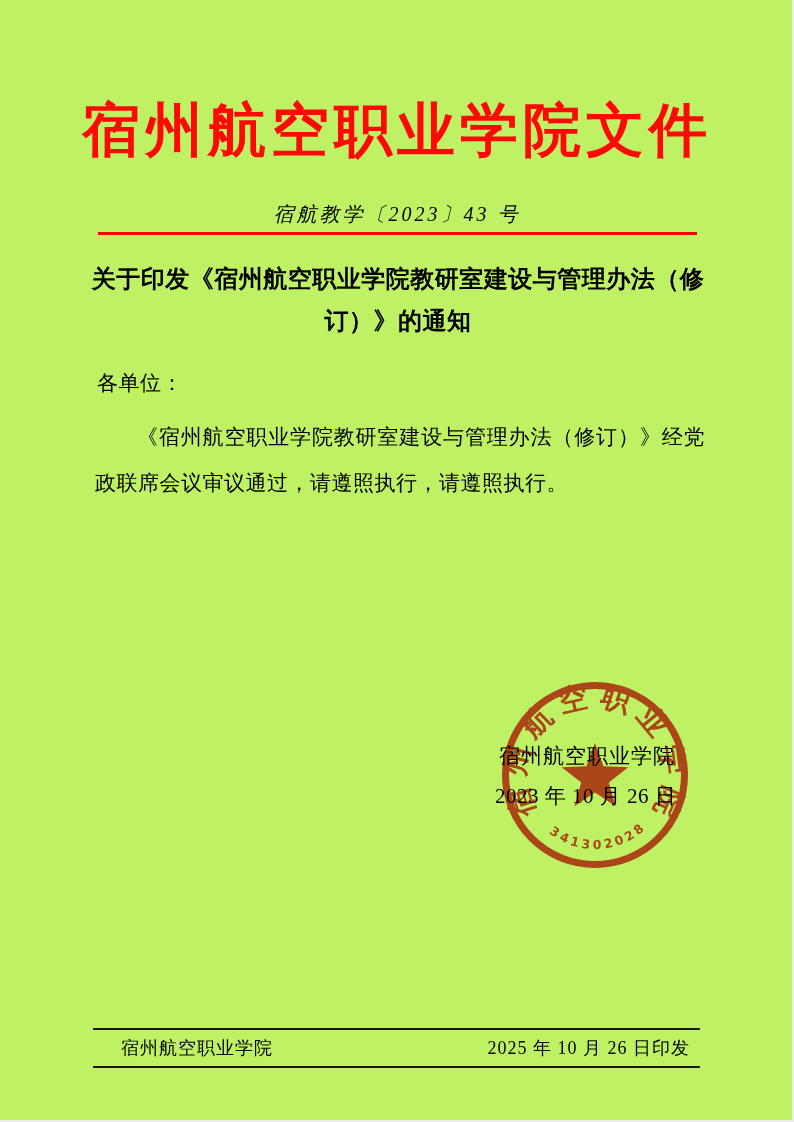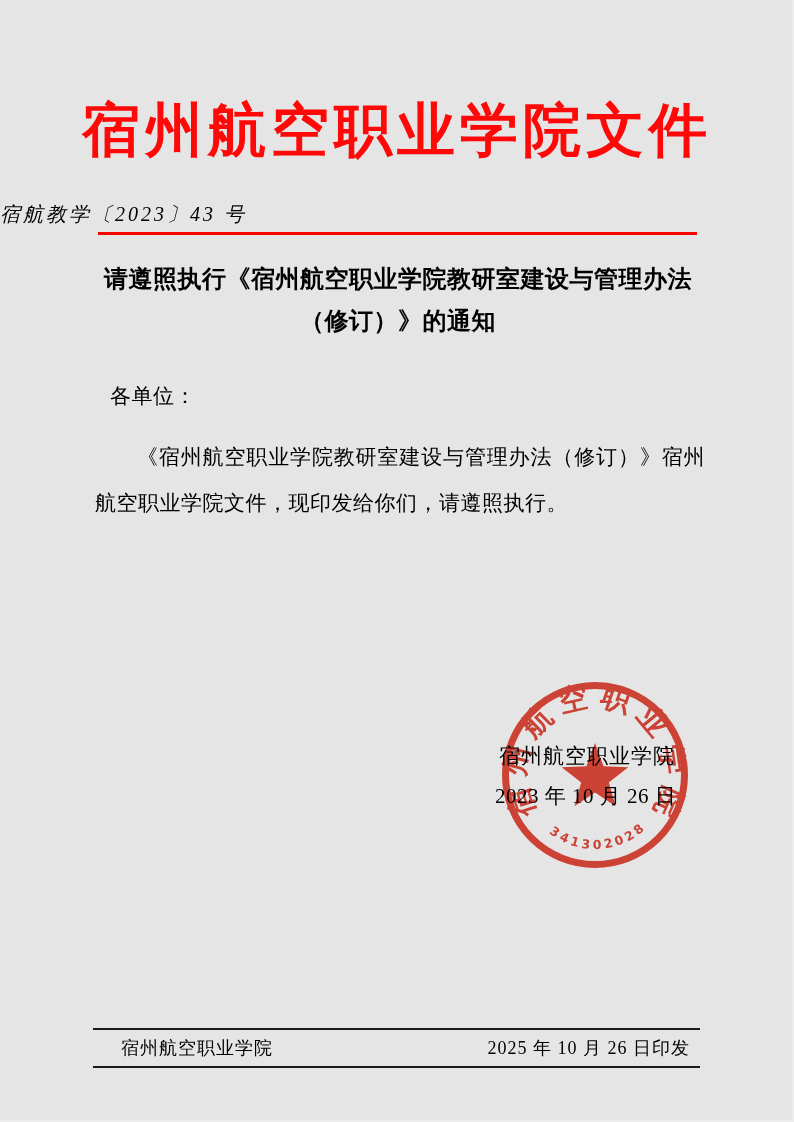--- a/index.html
+++ b/index.html
@@ -1,20 +1,20 @@
 <!DOCTYPE html>
 <html><head>
 <meta charset="utf-8">
 <style>
   html, body { margin: 0; padding: 0; background: #ffffff; }
   .page {
     position: relative;
     width: 794px;
     height: 1122px;
-    background: #e5e5e5;
+    background: #bef264;
     overflow: hidden;
     font-family: "Liberation Serif", "DejaVu Serif", serif;
     color: #000000;
     border-right: 2px solid #ececec;
     border-bottom: 2px solid #ececec;
     box-sizing: border-box;
   }
 
   
   .org-title {
@@ -25,20 +25,21 @@
     font-weight: bold;
     letter-spacing: 5px;
     color: #fe0808;
     line-height: 62px;
     white-space: nowrap;
   }
 
   .doc-number {
     position: absolute;
     top: 201px; left: 0; width: 794px;
+    text-align: center;
     font-size: 20px;
     font-style: italic;
     letter-spacing: 3px;
     color: #000000;
   }
 
   .red-divider {
     position: absolute;
     top: 232px; left: 98px;
     width: 599px; height: 3px;
@@ -60,21 +61,21 @@
   
   .body-block {
     position: absolute;
     top: 358px; left: 95px;
     width: 610px;
     font-size: 21px;
     letter-spacing: 0.5px;
     line-height: 46px;
     text-align: justify;
   }
-  .salutation { margin: 15px; }
+  .salutation { margin: 2px; }
   .body-paragraph { margin: 8px 0 0 0; text-indent: 2em; }
 
   .attachment-line {
     position: absolute;
     top: 584px; left: 95px;
     width: 620px;
     font-size: 21px;
     letter-spacing: 0.5px;
     line-height: 30px;
     text-indent: 1.3em;
@@ -127,25 +128,25 @@
 <body>
 
 <div class="page">
 
   <div class="org-title">宿州航空职业学院文件</div>
 
   <div class="doc-number">宿航教学〔2023〕43 号</div>
 
   <div class="red-divider"></div>
 
-  <div class="notice-title">请遵照执行《宿州航空职业学院教研室建设与管理办法（修订）》的通知</div>
+  <div class="notice-title">关于印发《宿州航空职业学院教研室建设与管理办法（修订）》的通知</div>
 
   <div class="body-block">
     <p class="salutation">各单位：</p>
-    <p class="body-paragraph">《宿州航空职业学院教研室建设与管理办法（修订）》宿州航空职业学院文件，现印发给你们，请遵照执行。</p>
+    <p class="body-paragraph">《宿州航空职业学院教研室建设与管理办法（修订）》经党政联席会议审议通过，请遵照执行，请遵照执行。</p>
   </div>
 
 
   <div class="signature-org">宿州航空职业学院</div>
 
   <div class="signature-date">2023 年 10 月 26 日</div>
 
   <div class="seal-wrap">
     <svg viewBox="0 0 200 200" xmlns="http://www.w3.org/2000/svg">
       <defs>

